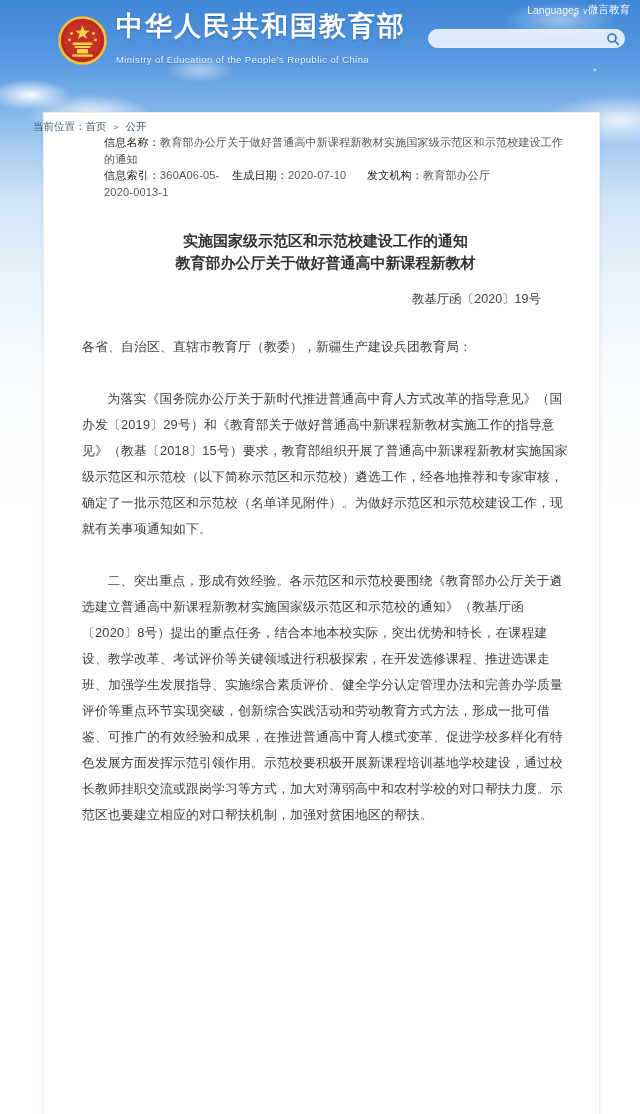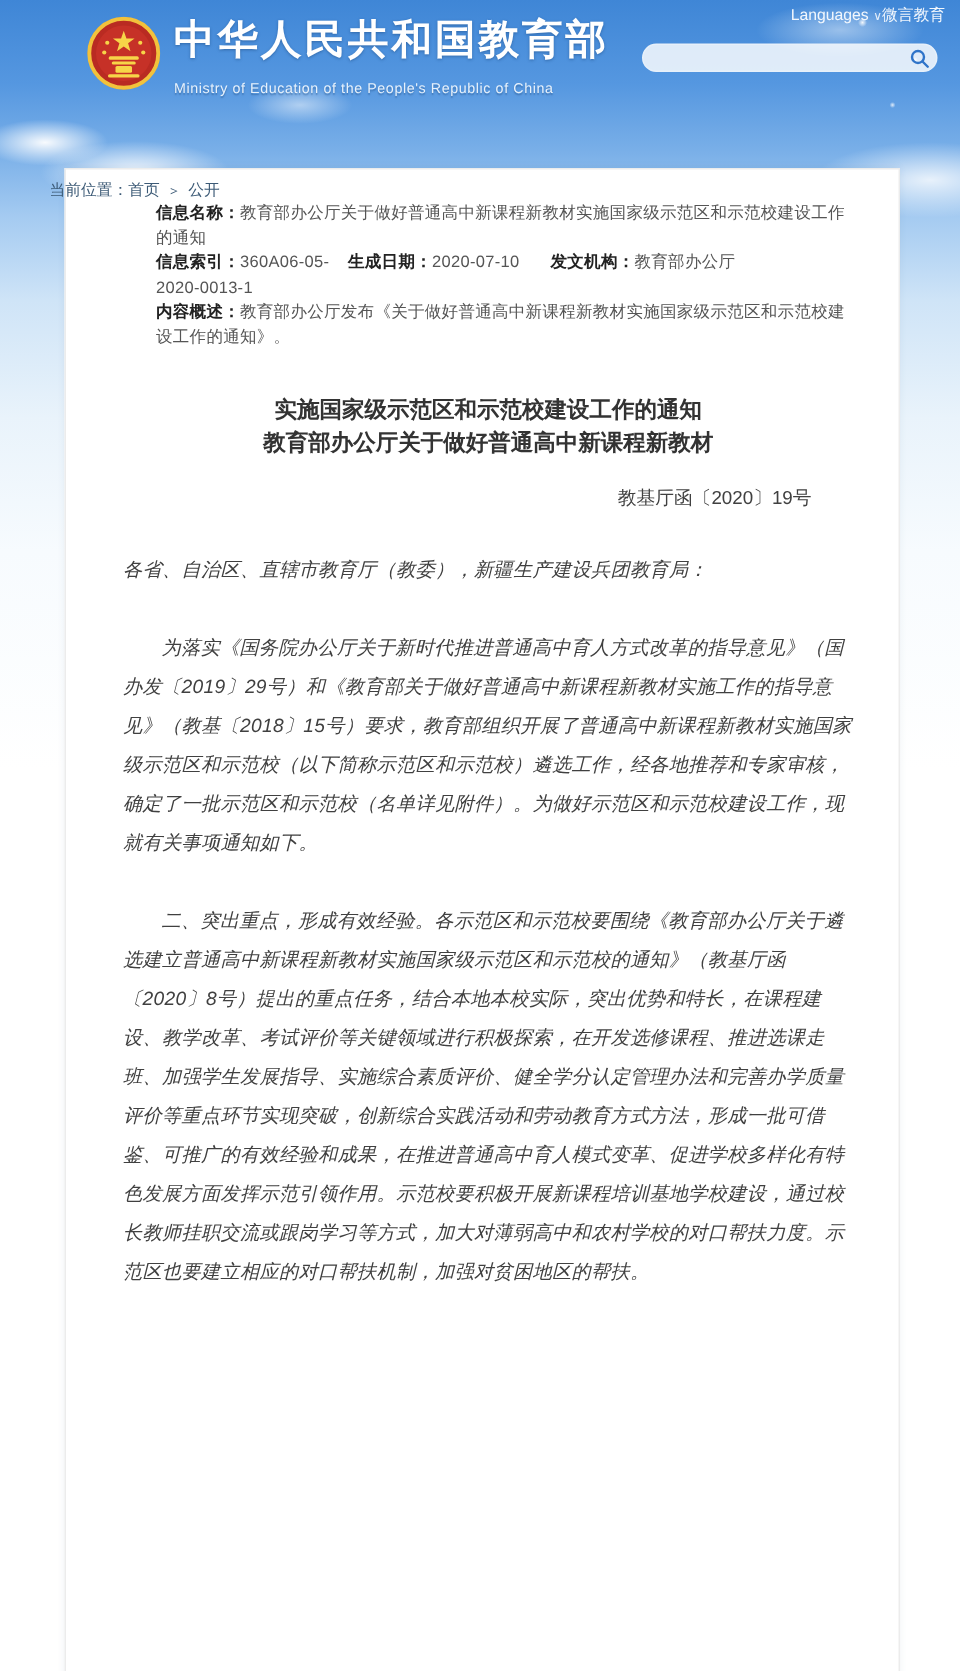--- a/index.html
+++ b/index.html
@@ -24,21 +24,21 @@
       radial-gradient(3px 3px at 575px 15px, rgba(255,255,255,.9) 0%, rgba(255,255,255,0) 100%),
       radial-gradient(2px 2px at 610px 40px, rgba(255,255,255,.9) 0%, rgba(255,255,255,0) 100%),
       radial-gradient(2px 2px at 595px 70px, rgba(255,255,255,.8) 0%, rgba(255,255,255,0) 100%);
   }
   .topbar{
     position:absolute; top:3px; right:10px; color:#f2f7fd; font-size:10.5px;
     display:flex; gap:0; align-items:center; z-index:3;
   }
   .topbar .chev{font-size:8px; margin-left:3px; opacity:.9;}
   .topbar span[data-interactable="true"]{cursor:pointer;}
-  .brand{position:absolute; left:58px; top:11px; display:flex; align-items:flex-start; gap:9px; z-index:3;}
+  .brand{position:absolute; left:58px; top:11px; display:flex; align-items:flex-end; gap:9px; z-index:3;}
   .brand-cn{
     color:#fff; font-size:27px; font-weight:bold; letter-spacing:2px;
     text-shadow:0 1px 2px rgba(20,60,110,.45); line-height:30px;
   }
   .brand-en{
     color:#e8f2fc; font-size:9.5px; letter-spacing:.4px; margin-top:13px;
     text-shadow:0 1px 1px rgba(20,60,110,.4);
   }
   .searchbox{
     position:absolute; right:15px; top:29px; width:197px; height:19px; z-index:3;
@@ -54,30 +54,30 @@
   }
   .breadcrumb a{color:#3c5a76; text-decoration:none; cursor:pointer;}
   .breadcrumb .sep{margin:0 5px; font-size:9px;}
   
   .card{
     position:absolute; left:43px; top:112px; width:557px; height:1050px;
     background:#fff; border:1px solid #ececec; box-shadow:0 0 5px rgba(90,120,150,.12);
     padding:21px 30px 0 38px;
   }
   .meta{margin-left:22px; font-size:11px; line-height:16.5px; color:var(--value); letter-spacing:.2px;}
-  .meta b{color:var(--label); font-weight:bold;text-align:center;}
+  .meta b{color:var(--label); font-weight:normal;text-align:center;}
   .meta .pair{display:inline-block; vertical-align:top;}
   .meta .w1{width:128px;} .meta .w2{width:135px;} .meta .w3{width:130px;}
   .doc-title{
     margin-top:30px; text-align:center; font-size:15px; font-weight:bold; color:#333; line-height:22px;
   }
   .doc-number{
     margin-top:17px; text-align:right; padding-right:28px; font-size:12.5px; color:var(--ink);
   }
-  .doc-body{margin-top:6px; font-size:12.8px; color:var(--ink); letter-spacing:.2px;font-style:italic;}
+  .doc-body{margin-top:6px; font-size:12.8px; color:var(--ink); letter-spacing:.2px;}
   .doc-body p{line-height:26px; margin-top:26px;}
   p.salutation{text-indent:0;}
   p.para{text-indent:2em;}
 </style>
 </head>
 <body>
 
 <div class="sky-decor" data-interactable="false"></div>
 
 <div class="topbar" data-interactable="false">
@@ -120,23 +120,20 @@
 
 <div class="card" data-interactable="false">
 
   <div class="meta" data-interactable="false">
     <div data-interactable="false">
       <b data-interactable="false">信息名称：</b><span data-interactable="false">教育部办公厅关于做好普通高中新课程新教材实施国家级示范区和示范校建设工作的通知</span>
     </div>
     <div data-interactable="false">
       <span class="pair w1" data-interactable="false"><b data-interactable="false">信息索引：</b><span data-interactable="false">360A06-05-2020-0013-1</span></span><span class="pair w2" data-interactable="false"><b data-interactable="false">生成日期：</b><span data-interactable="false">2020-07-10</span></span><span class="pair" data-interactable="false"><b data-interactable="false">发文机构：</b><span data-interactable="false">教育部办公厅</span></span>
     </div>
-    <div data-interactable="false">
-      <b data-interactable="false">内容概述：</b><span data-interactable="false">教育部办公厅发布《关于做好普通高中新课程新教材实施国家级示范区和示范校建设工作的通知》。</span>
-    </div>
   </div>
 
   <h1 class="doc-title" data-interactable="false">
     <div data-interactable="false">实施国家级示范区和示范校建设工作的通知</div>
     <div data-interactable="false">教育部办公厅关于做好普通高中新课程新教材</div>
   </h1>
 
   <div class="doc-number" data-interactable="false">教基厅函〔2020〕19号</div>
 
   <div class="doc-body" data-interactable="false">

